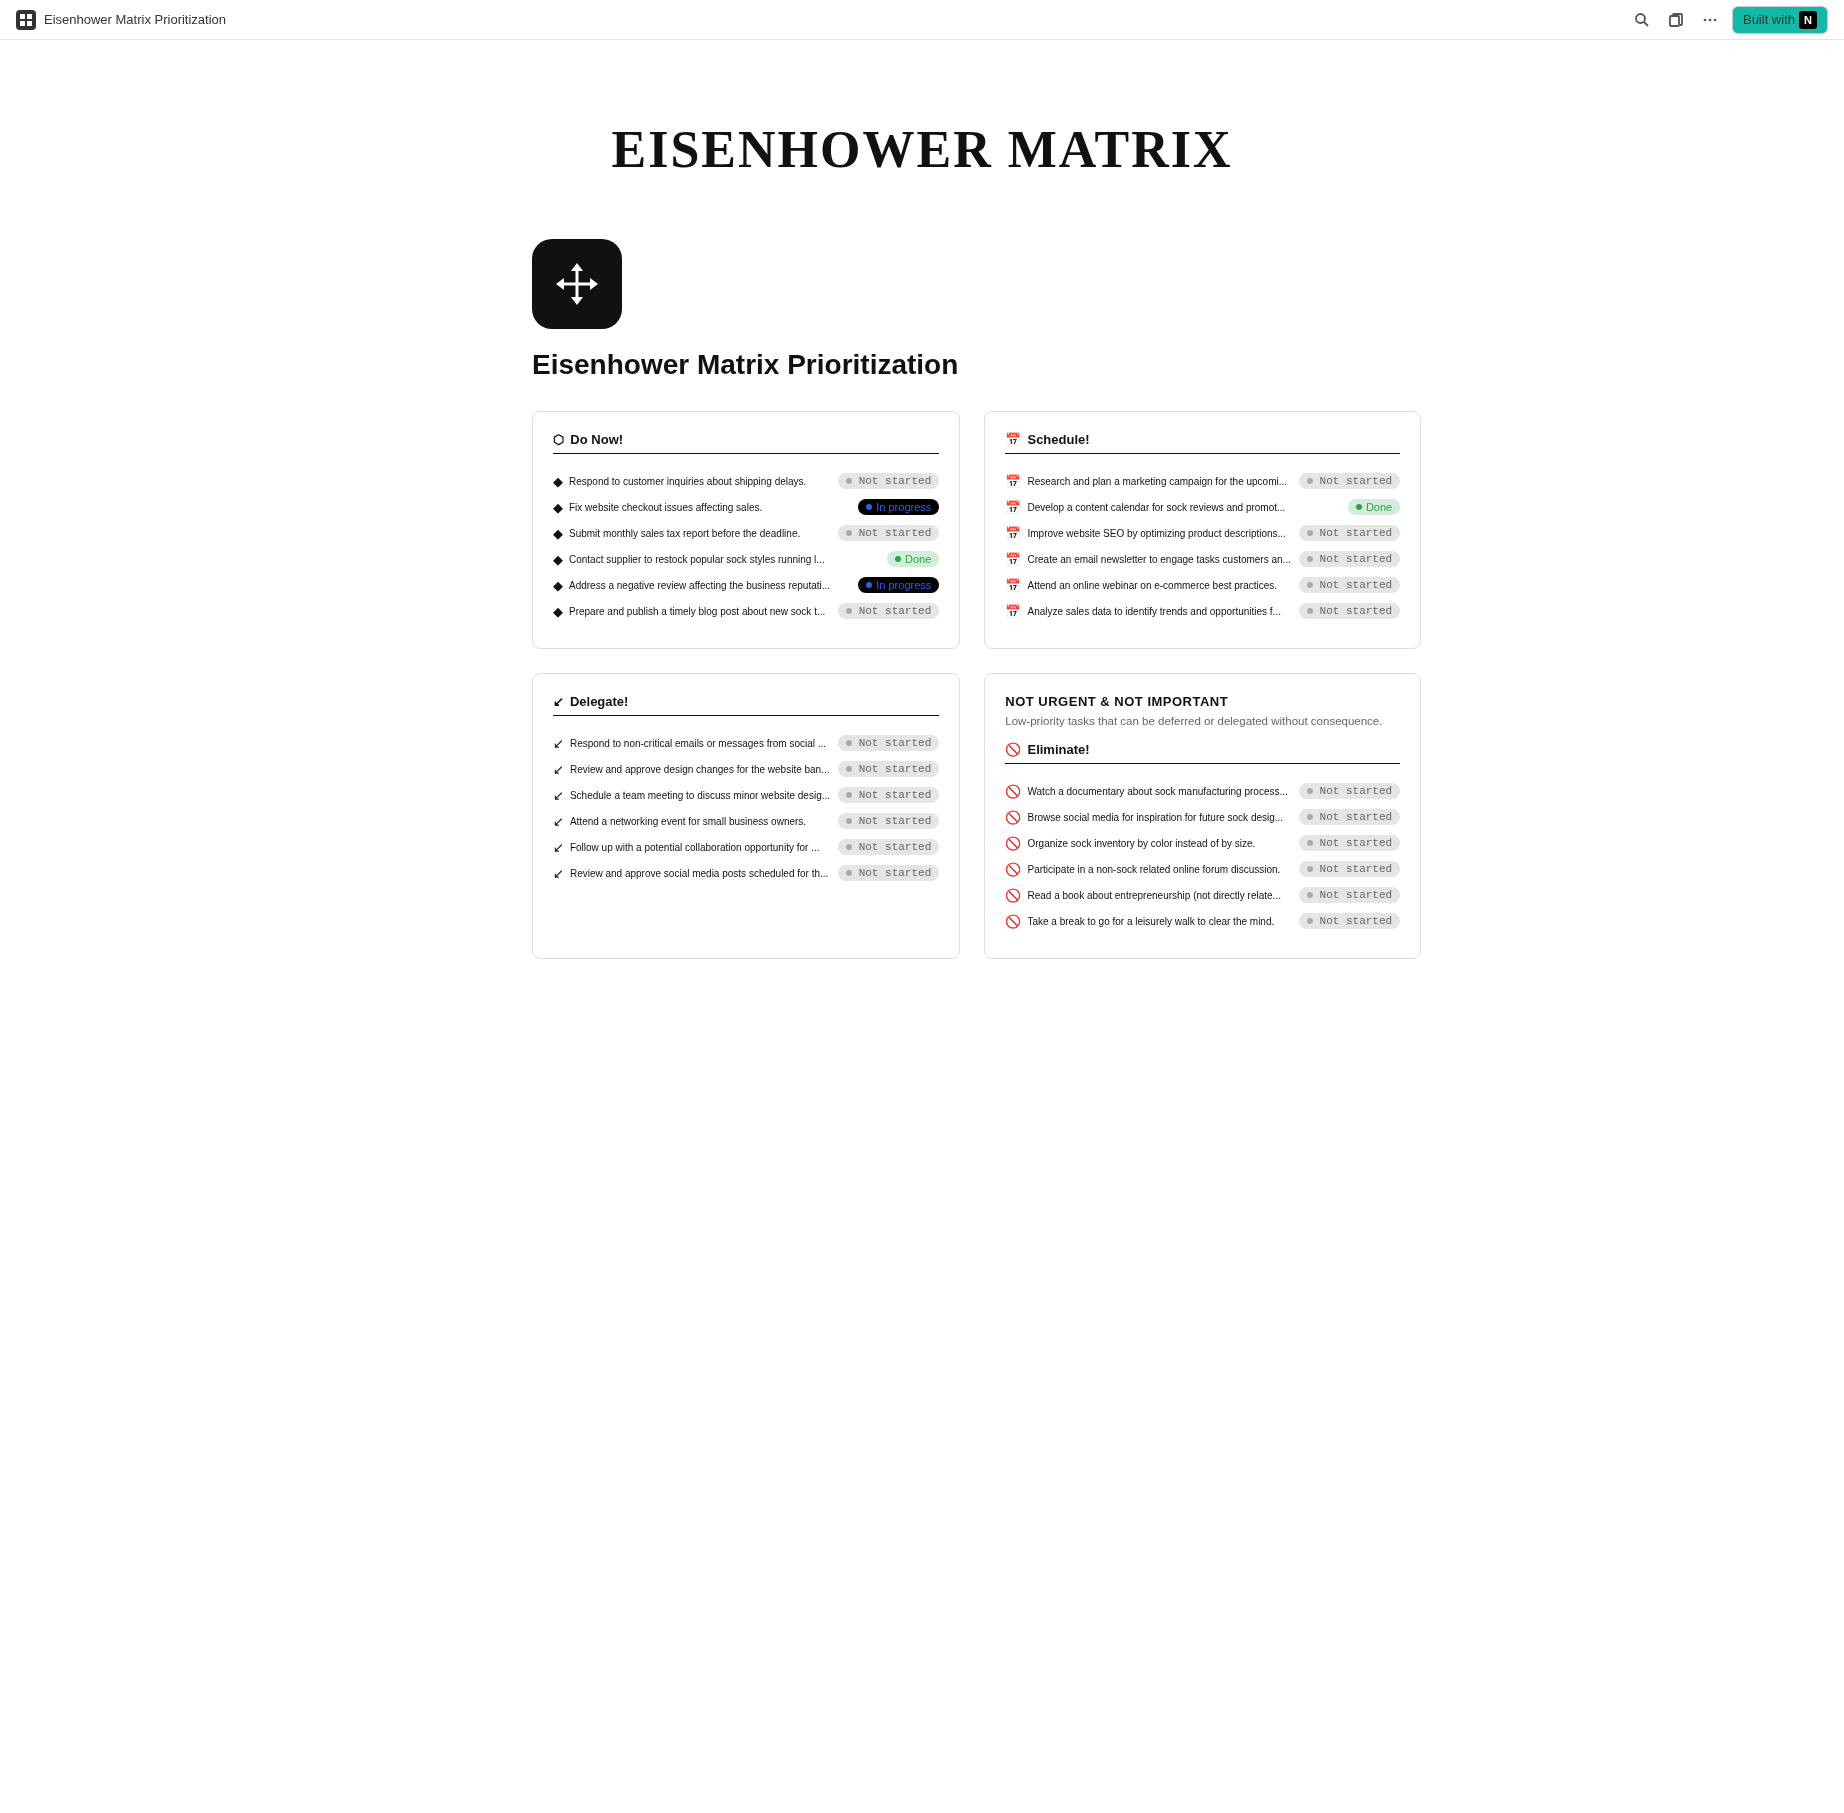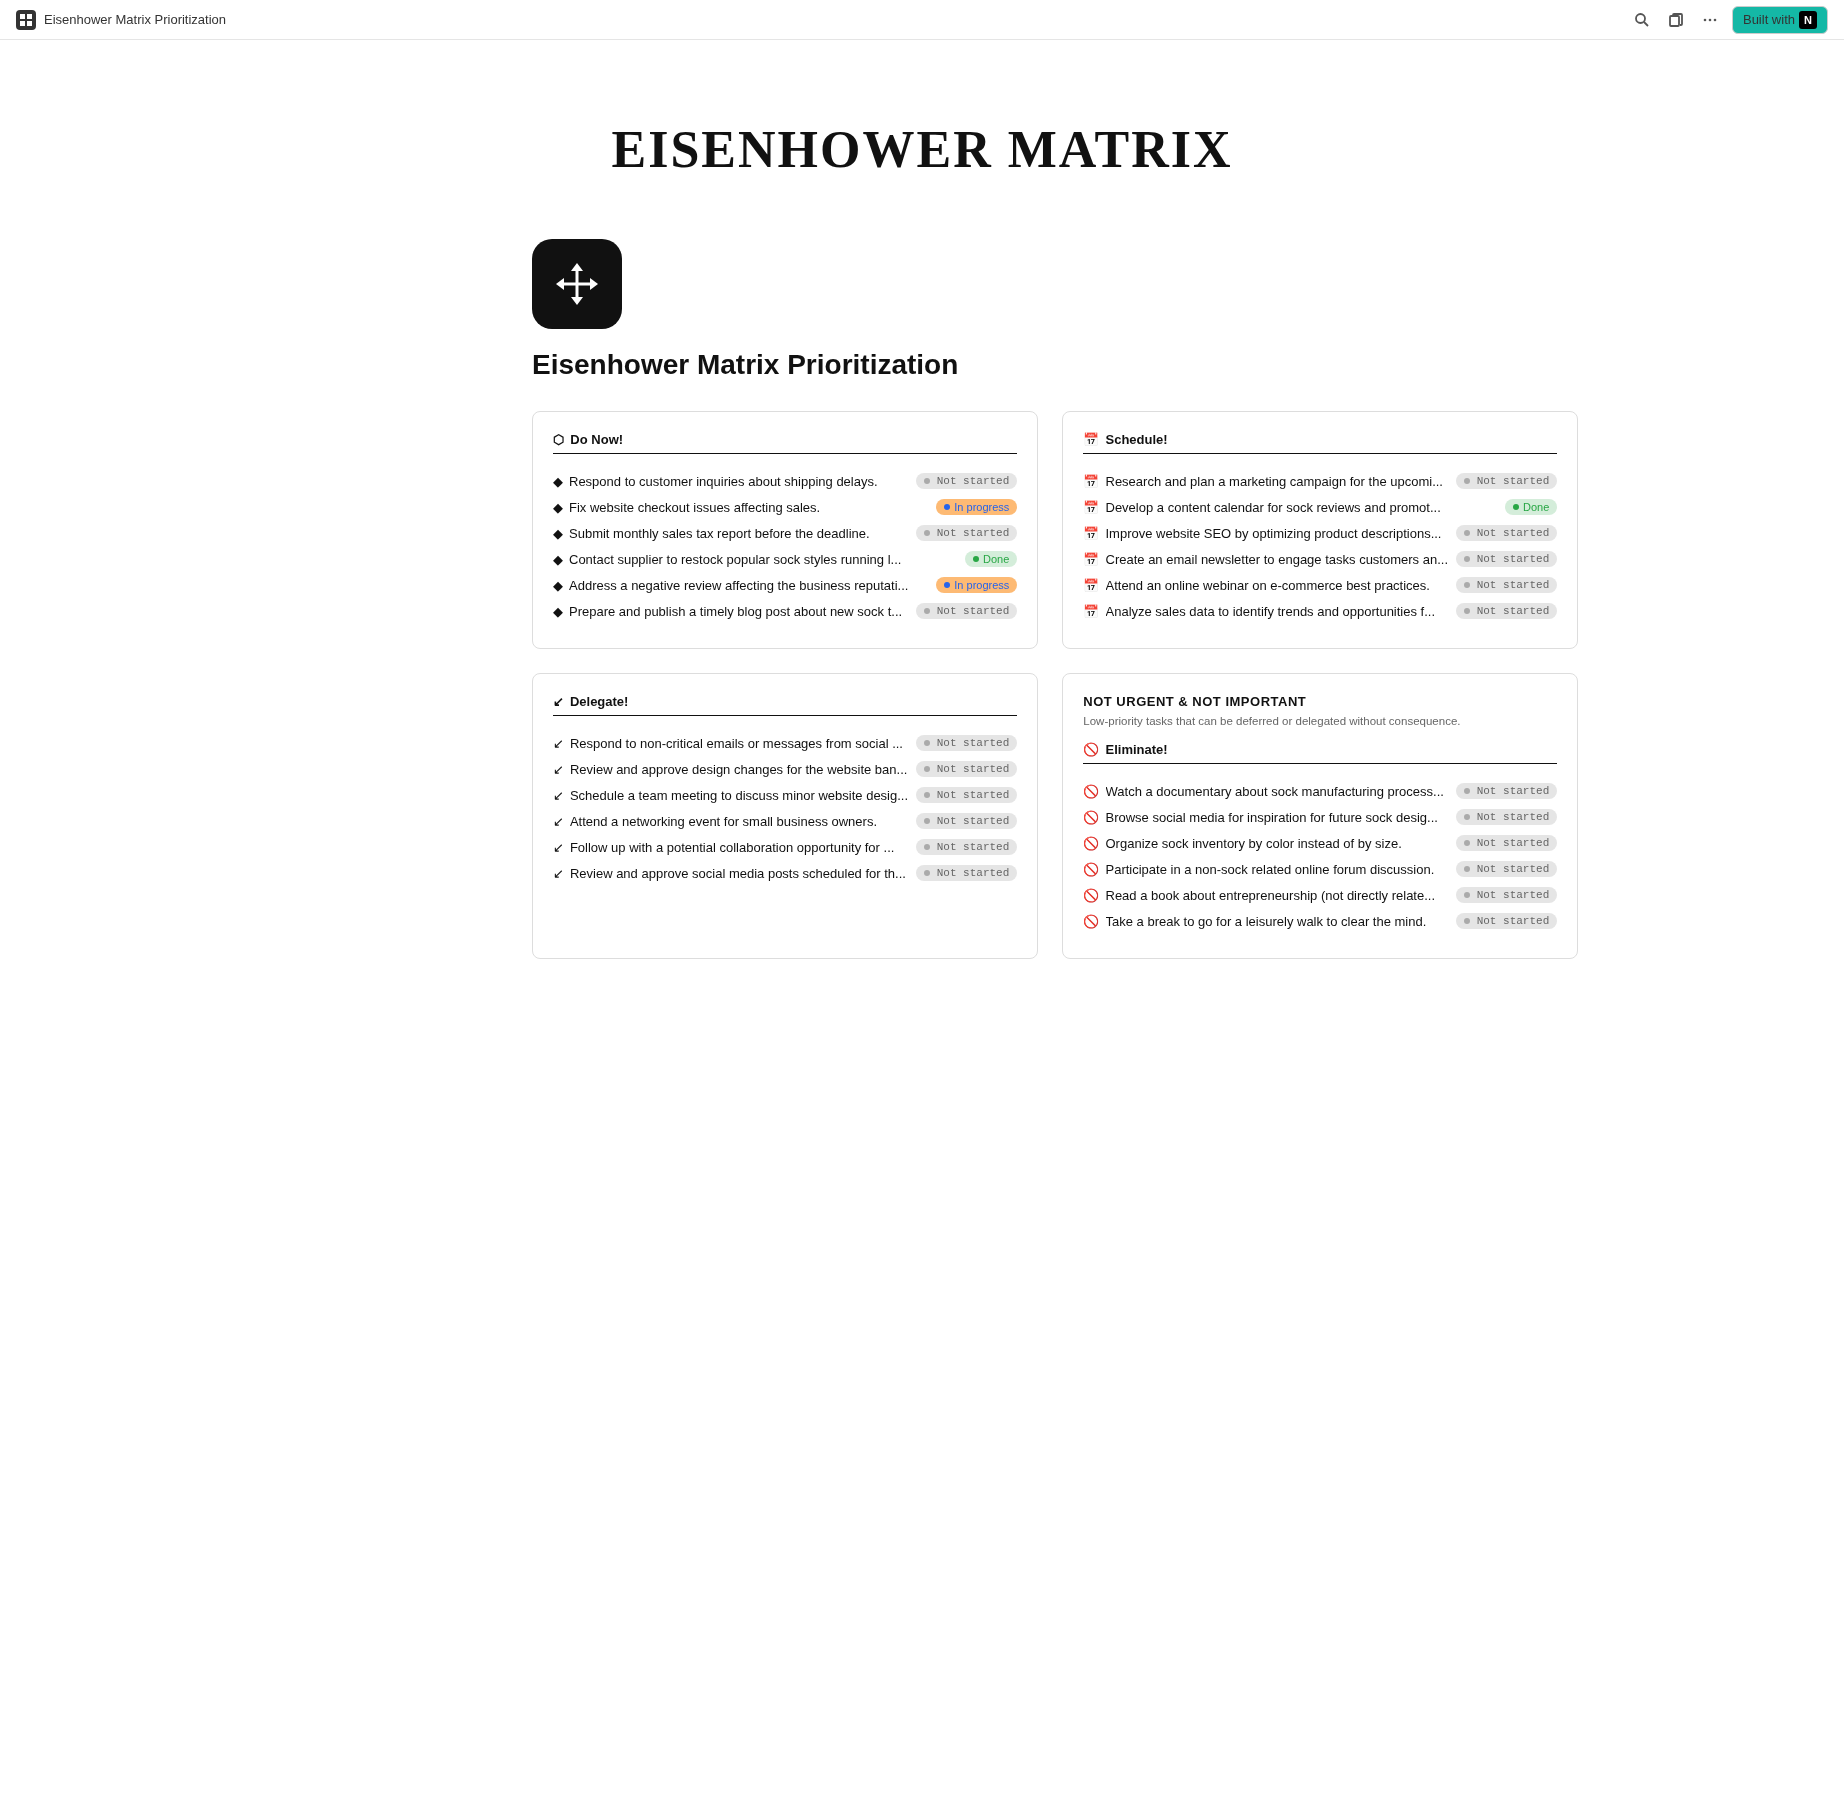--- a/index.html
+++ b/index.html
@@ -163,42 +163,42 @@
       align-items: center;
       gap: 6px;
       flex: 1;
       min-width: 0;
     }
     .task-icon {
       flex-shrink: 0;
       font-size: 13px;
     }
     .task-text {
-      font-size: 13px;
+      font-size: 10px;
       color: #111;
       white-space: nowrap;
       overflow: hidden;
       text-overflow: ellipsis;
     }
 
     .status-badge {
       flex-shrink: 0;
       font-size: 11px;
       padding: 2px 8px;
       border-radius: 12px;
       white-space: nowrap;
       font-weight: 500;
     }
     .status-not-started {
       background: #e5e5e5;
       color: #666;
       font-family: Liberation Mono, monospace;
     }
     .status-in-progress {
-      background: #fdba74;
+      background: #000000;
       color: #2563eb;
       display: flex; align-items: center; gap: 4px;
     }
     .status-done {
       background: #d4edda;
       color: #28a745;
       display: flex; align-items: center; gap: 4px;
     }
     .status-dot {
       width: 6px; height: 6px;

